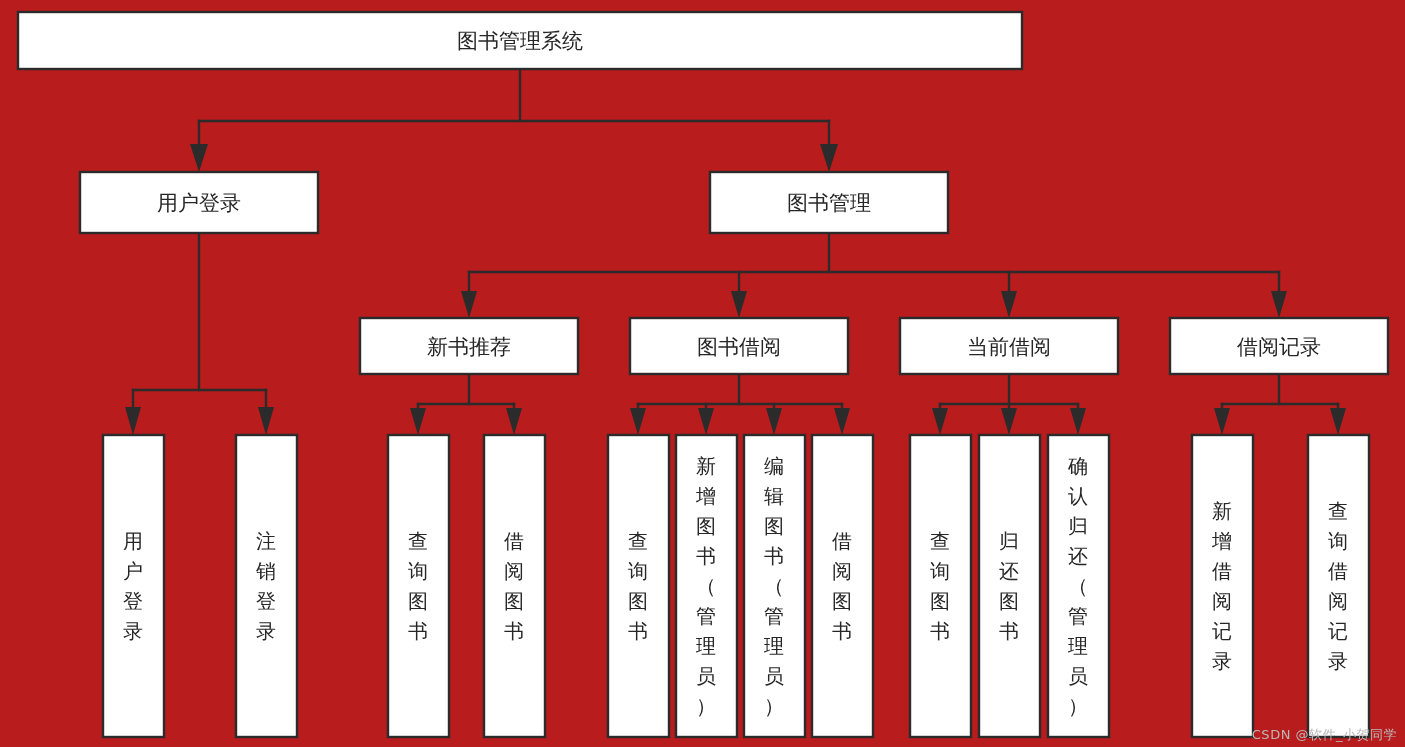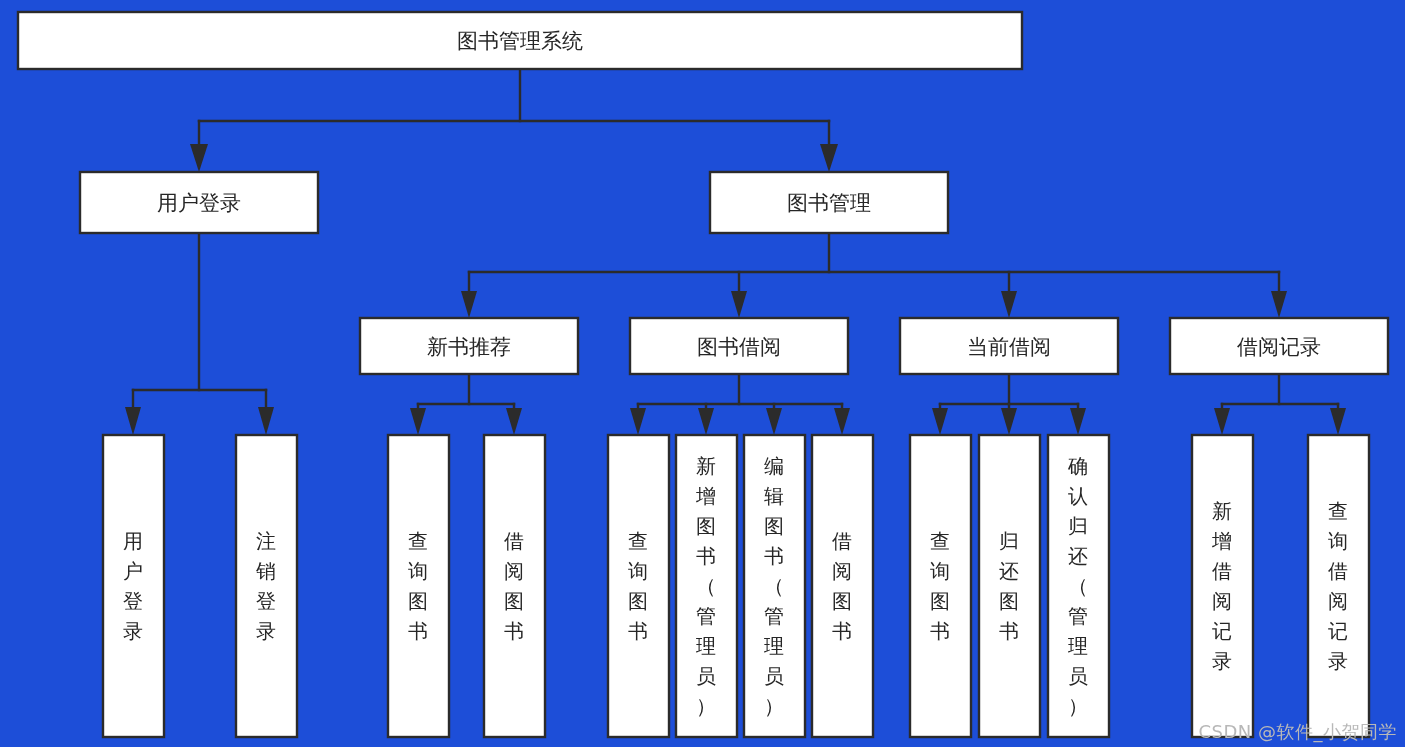--- a/index.html
+++ b/index.html
@@ -8,21 +8,21 @@
     padding: 0;
     background: #ffffff;
   }
   body {
     font-family: "Liberation Sans", "DejaVu Sans", sans-serif;
   }
   #diagram-root {
     position: relative;
     width: 1405px;
     height: 747px;
-    background: #1d4ed8;
+    background: #b91c1c;
     overflow: hidden;
   }
   svg#tree-svg {
     position: absolute;
     left: 0;
     top: 0;
     width: 1405px;
     height: 747px;
     display: block;
   }
@@ -51,21 +51,21 @@
   }
   .node-label.vertical {
     font-size: 20px;
     letter-spacing: 0px;
   }
   .watermark {
     position: absolute;
     right: 8px;
     bottom: 3px;
     font-family: "DejaVu Sans", "Liberation Sans", sans-serif;
-    font-size: 18px;
+    font-size: 13px;
     color: #b8b8b8;
     letter-spacing: 0.5px;
     user-select: none;
     pointer-events: none;
   }
 </style>
 </head>
 <body>
 
 <div id="diagram-root">

